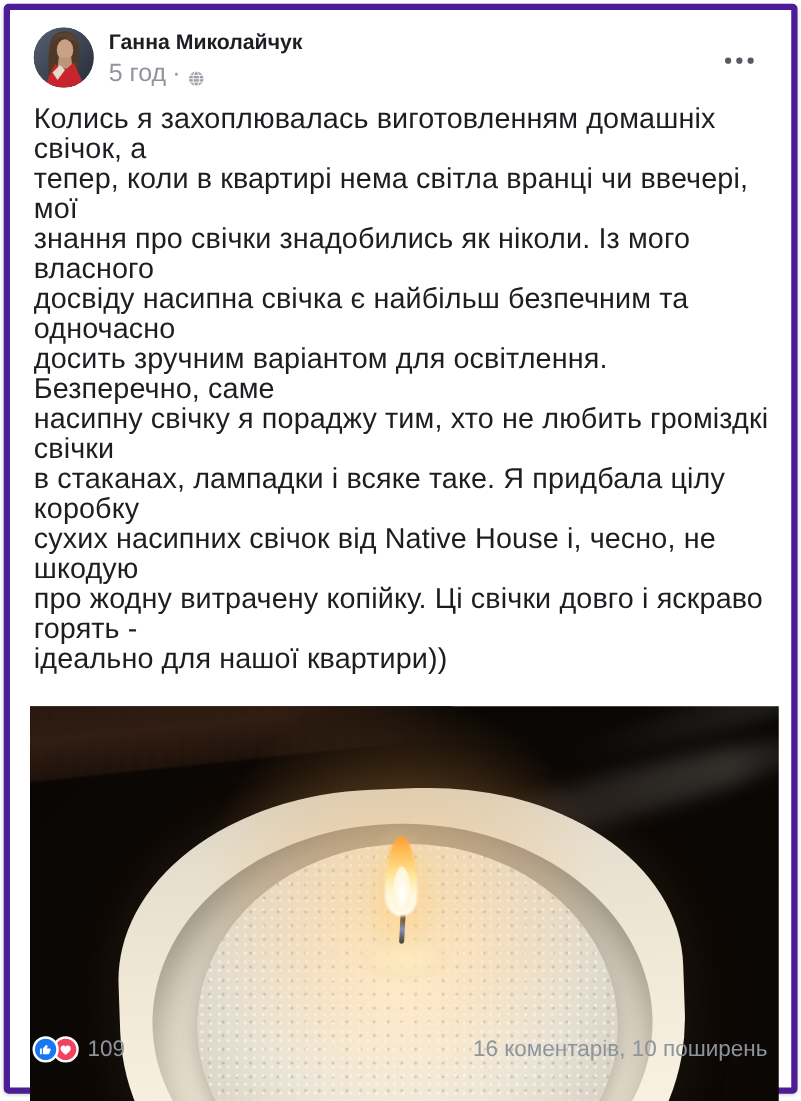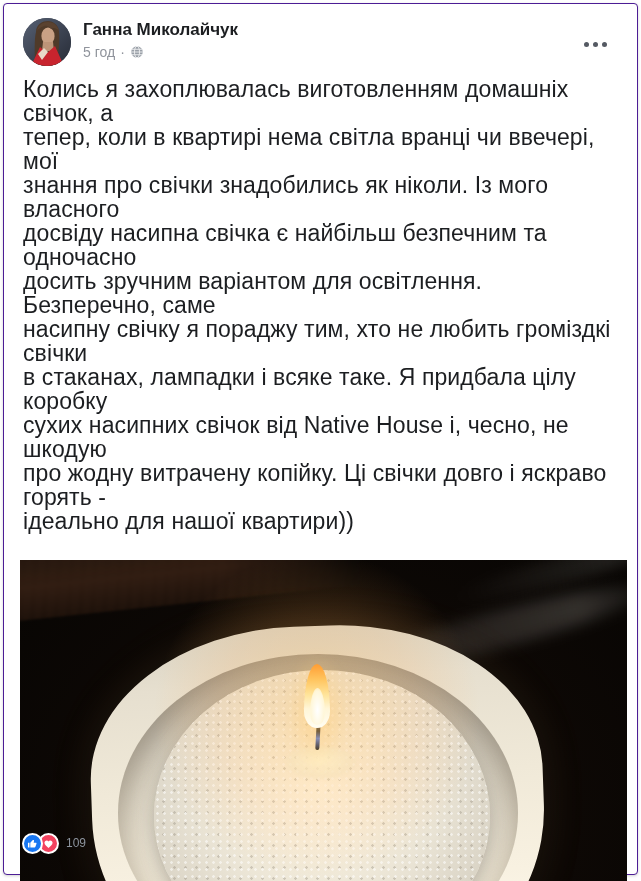--- a/index.html
+++ b/index.html
@@ -3,30 +3,30 @@
 <meta charset="utf-8">
 <style>
   * { box-sizing: border-box; }
   html,body { margin:0; padding:0; }
   body {
     width:641px; height:881px; background:#ffffff;
     font-family:"Liberation Sans", sans-serif; overflow:hidden;
   }
   .card {
     position:absolute; left:3px; top:3px; width:635px; height:872px;
-    background:#fff; border:1px solid #4c1d95; border-radius:4px;
+    background:#fff; border:5px solid #4c1d95; border-radius:4px;
     box-shadow:0 1px 3px rgba(0,0,0,.18);
   }
   
   .header { position:relative; display:flex; align-items:flex-start; padding:14px 18px 2px 19px; }
   .avatar { width:48px; height:48px; border-radius:50%; overflow:hidden; flex:0 0 48px; cursor:pointer; background:#3a4150; }
   .avatar svg { display:block; width:100%; height:100%; }
   .h-text { margin-left:12px; padding-top:1px; }
   .author { font-size:17px; font-weight:bold; color:#1c1e21; line-height:22px; cursor:pointer; }
-  .meta { margin-top:3px; display:flex; align-items:center; gap:5px; font-size:14px; color:#90949c; }
+  .meta { margin-top:3px; display:flex; align-items:center; gap:5px; font-size:20px; color:#90949c; }
   .meta .sep { color:#90949c; }
   .globe { width:14px; height:14px; display:inline-block; }
   .more-btn { position:absolute; right:28px; top:32px; display:flex; gap:4px; padding:6px 2px; cursor:pointer; }
   .more-btn i { width:5px; height:5px; border-radius:50%; background:#555a63; }
   
   .post-text {
     padding:9px 16px 0 19px; font-size:23px; line-height:24px; color:#1c1e21;
     white-space:pre-line; letter-spacing:.1px;
   }
   
@@ -111,21 +111,21 @@
   }
   .melt {
     left:264px; top:186px; width:72px; height:34px; border-radius:50%;
     background:radial-gradient(ellipse at 50% 42%, rgba(255,238,196,.95) 0%, rgba(246,226,186,.55) 58%, rgba(246,226,186,0) 78%);
     filter:blur(1px);
   }
   
   .footer {
     position:absolute; left:0; right:0; bottom:0; height:52px;
     display:flex; align-items:center; justify-content:space-between;
-    padding:0 19px 10px 18px; color:#8d949e; font-size:12px;
+    padding:0 19px 10px 18px; color:#8d949e; font-size:18px;
   }
   .reactions { display:flex; align-items:center; cursor:pointer; }
   .rx { width:21px; height:21px; border-radius:50%; border:2px solid #fff; display:flex; align-items:center; justify-content:center; }
   .rx svg { width:13px; height:13px; display:block; }
   .rx.like { background:#1877f2; z-index:2; }
   .rx.love { background:#f3425f; margin-left:-5px; z-index:1; }
   .rx-count { margin-left:7px; color:#8d949e; }
   .counts-right { cursor:pointer; }
 </style>
 </head>
@@ -211,15 +211,16 @@
           <path fill="#fff" d="M4.3 7.1H2.9c-.3 0-.5.2-.5.5v4.7c0 .3.2.5.5.5h1.4zM5.3 12.8h5.2c.5 0 1-.3 1.1-.8l1.3-3.6c.2-.6-.2-1.3-.9-1.3H9.4l.5-2.3c.1-.6-.3-1.2-1-1.2-.3 0-.6.2-.8.4L5.3 7.2z"></path>
         </svg>
       </span>
       <span class="rx love">
         <svg viewBox="0 0 16 16">
           <path fill="#fff" d="M8 13.4C5.9 11.9 3 9.8 3 7.2c0-1.7 1.2-2.9 2.8-2.9 1 0 1.8.5 2.2 1.3.4-.8 1.2-1.3 2.2-1.3 1.6 0 2.8 1.2 2.8 2.9 0 2.6-2.9 4.7-5 6.2z"></path>
         </svg>
       </span>
       <span class="rx-count">109</span>
     </div>
+    <div class="counts-right">16 коментарів, 10 поширень</div>
   </div>
 
 </div>
 
 </body></html>

